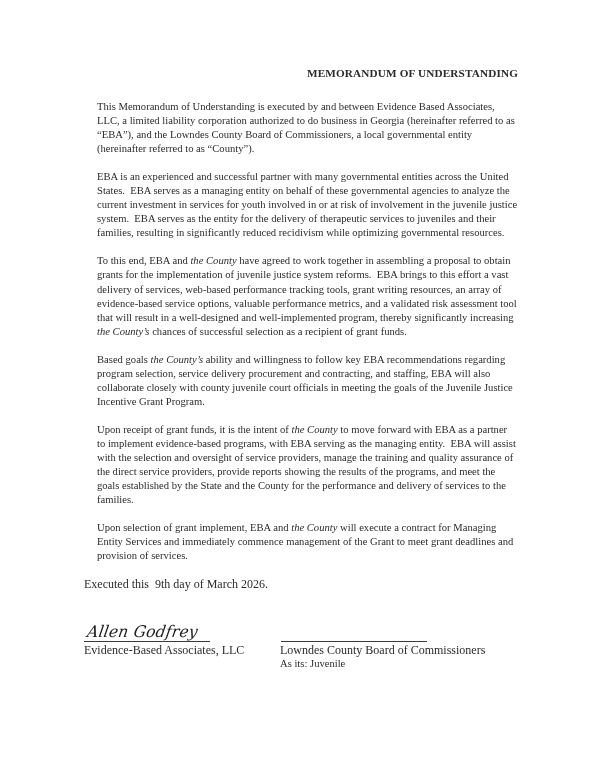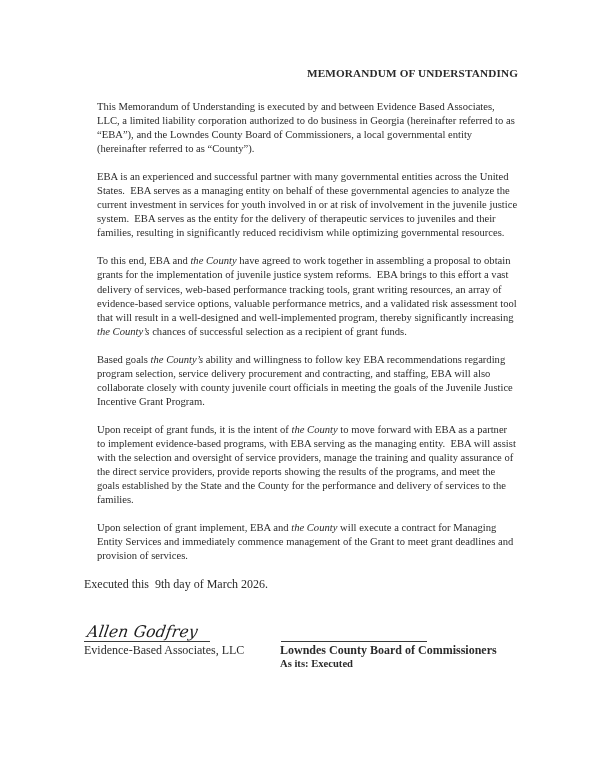--- a/index.html
+++ b/index.html
@@ -80,21 +80,21 @@
     height: 60px;
   }
 
   .sig-col {
     position: absolute;
     top: 0;
     width: 200px;
   }
 
   .sig-col.left  { left: 0px; }
-  .sig-col.right { left: 196px; font-weight: bold; }
+  .sig-col.right { left: 196px; }
 
   .sig-script-wrap {
     height: 22px;
     position: relative;
   }
 
   .sig-script {
     position: absolute;
     left: 2px;
     bottom: 0px;
@@ -166,19 +166,19 @@
         <div class="sig-line left-line"></div>
         <div class="sig-name">Evidence-Based Associates, LLC</div>
       </div>
 
       <div class="sig-col right">
         <div class="sig-script-wrap">
           <span class="sig-script"></span>
         </div>
         <div class="sig-line right-line"></div>
         <div class="sig-name">Lowndes County Board of Commissioners</div>
-        <div class="sig-role">As its: Executed</div>
+        <div class="sig-role">As its: Juvenile</div>
       </div>
 
     </div>
   </div>
 
 </div>
 
 </body></html>

